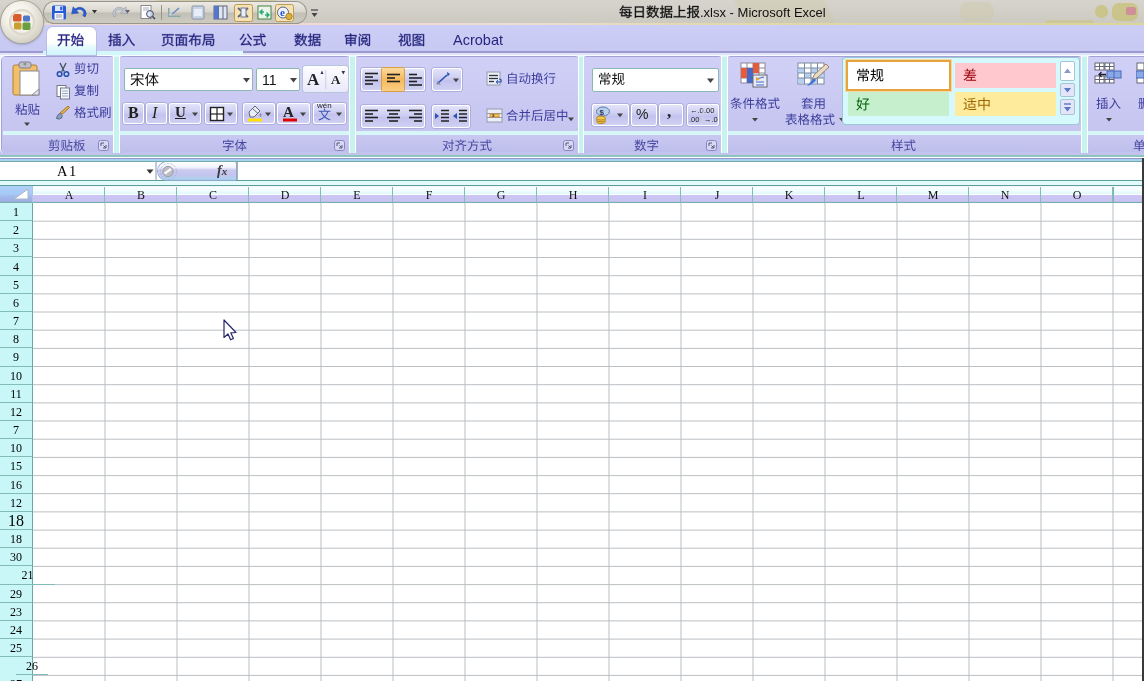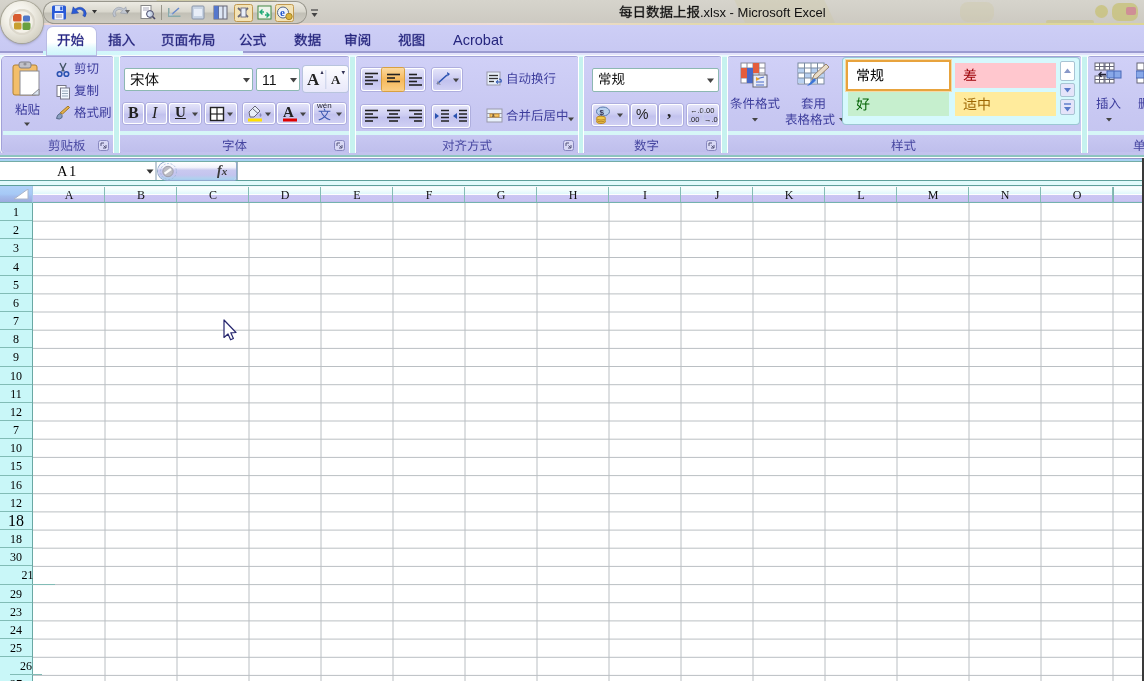--- a/index.html
+++ b/index.html
@@ -907,20 +907,20 @@
     <div style="position:absolute;left:0;top:272.6px;width:32px;height:18.2px;border-bottom:1px solid #82bcb6;text-align:center;font-family:'Liberation Serif',serif;font-size:12px;line-height:18.2px;color:#000">16</div>
     <div style="position:absolute;left:0;top:290.7px;width:32px;height:18.2px;border-bottom:1px solid #82bcb6;text-align:center;font-family:'Liberation Serif',serif;font-size:12px;line-height:18.2px;color:#000">12</div>
     <div style="position:absolute;left:0;top:308.9px;width:32px;height:18.2px;border-bottom:1px solid #82bcb6;text-align:center;font-family:'Liberation Serif',serif;font-size:16px;line-height:18.2px;color:#000">18</div>
     <div style="position:absolute;left:0;top:327.1px;width:32px;height:18.2px;border-bottom:1px solid #82bcb6;text-align:center;font-family:'Liberation Serif',serif;font-size:12px;line-height:18.2px;color:#000">18</div>
     <div style="position:absolute;left:0;top:345.2px;width:32px;height:18.2px;border-bottom:1px solid #82bcb6;text-align:center;font-family:'Liberation Serif',serif;font-size:12px;line-height:18.2px;color:#000">30</div>
     <div style="position:absolute;left:0;top:363.4px;width:55px;height:18.2px;border-bottom:1px solid #82bcb6;text-align:center;font-family:'Liberation Serif',serif;font-size:12px;line-height:18.2px;color:#000">21</div>
     <div style="position:absolute;left:0;top:381.6px;width:32px;height:18.2px;border-bottom:1px solid #82bcb6;text-align:center;font-family:'Liberation Serif',serif;font-size:12px;line-height:18.2px;color:#000">29</div>
     <div style="position:absolute;left:0;top:399.7px;width:32px;height:18.2px;border-bottom:1px solid #82bcb6;text-align:center;font-family:'Liberation Serif',serif;font-size:12px;line-height:18.2px;color:#000">23</div>
     <div style="position:absolute;left:0;top:417.9px;width:32px;height:18.2px;border-bottom:1px solid #82bcb6;text-align:center;font-family:'Liberation Serif',serif;font-size:12px;line-height:18.2px;color:#000">24</div>
     <div style="position:absolute;left:0;top:436.1px;width:32px;height:18.2px;border-bottom:1px solid #82bcb6;text-align:center;font-family:'Liberation Serif',serif;font-size:12px;line-height:18.2px;color:#000">25</div>
-    <div style="position:absolute;left:10px;top:454.3px;width:32px;height:18.2px;border-bottom:1px solid #82bcb6;text-align:center;font-family:'Liberation Serif',serif;font-size:12px;line-height:18.2px;color:#000">26</div>
+    <div style="position:absolute;left:16px;top:454.3px;width:32px;height:18.2px;border-bottom:1px solid #82bcb6;text-align:center;font-family:'Liberation Serif',serif;font-size:12px;line-height:18.2px;color:#000">26</div>
     <div style="position:absolute;left:0;top:472.4px;width:32px;height:18.2px;border-bottom:1px solid #82bcb6;text-align:center;font-family:'Liberation Serif',serif;font-size:12px;line-height:18.2px;color:#000">27</div>
   </div>
 <div style="position:absolute;left:1142px;top:158px;width:2px;height:523px;background:#3a3a3a;z-index:20"></div>
 <div style="position:absolute;left:222px;top:318px;width:16px;height:24px;z-index:99">
     <svg width="16" height="24">
 <path d="M2 2 L2 19.5 L6 16 L8.6 21.8 L11.4 20.5 L8.8 14.8 L14 14.5 Z" fill="#fff" stroke="#26266e" stroke-width="1.2" stroke-linejoin="round"></path>
     </svg>
   </div>
 </body></html>

